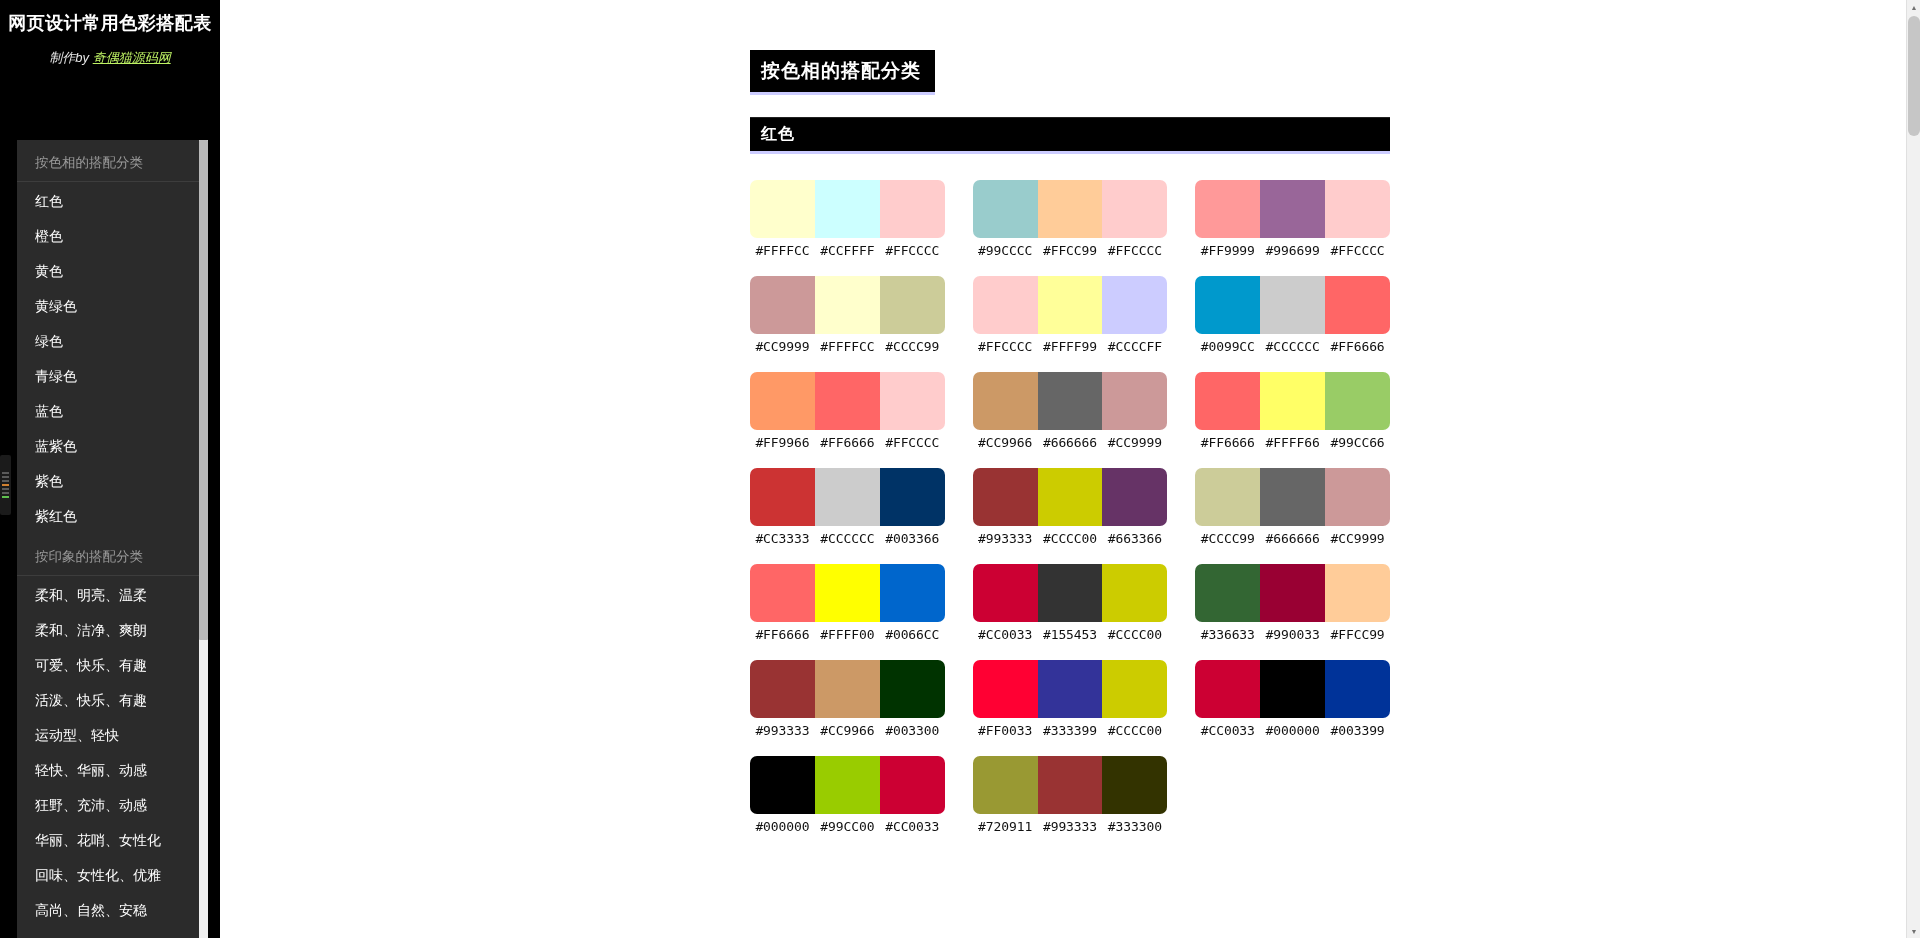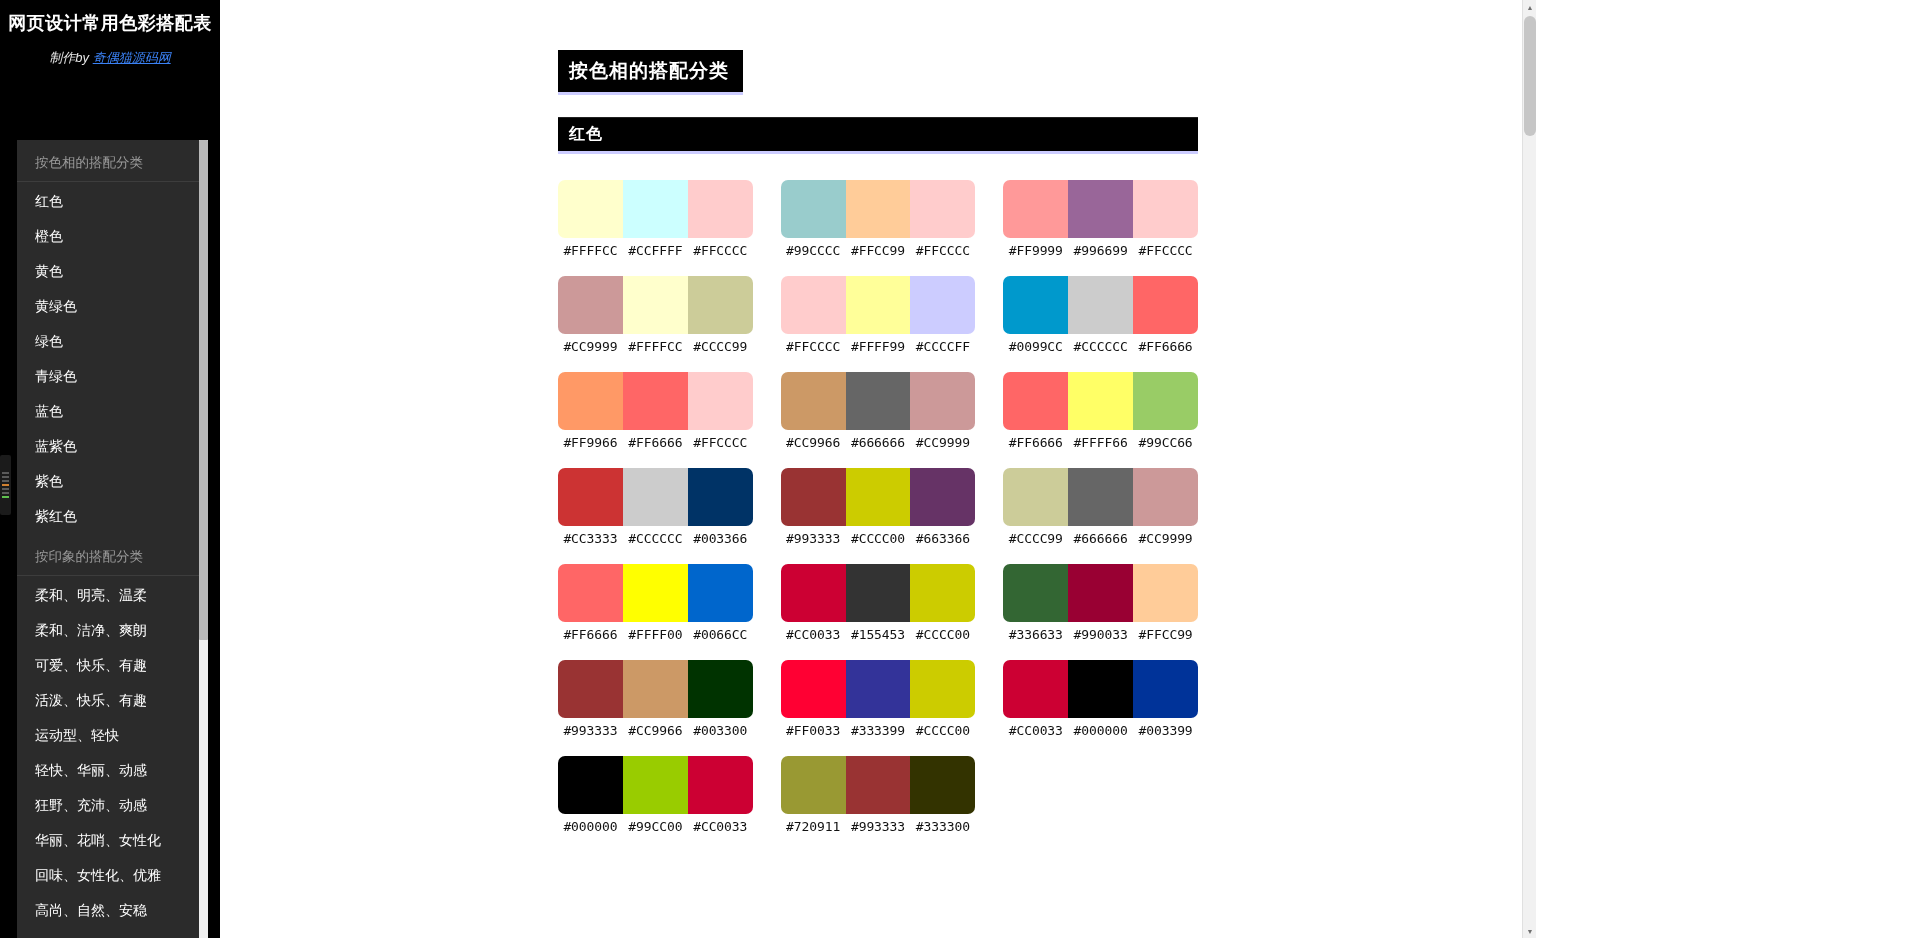--- a/index.html
+++ b/index.html
@@ -4,21 +4,21 @@
 <title>配色表</title>
 <style>
   * { box-sizing: border-box; }
   html, body {
     margin: 0; padding: 0;
     width: 1920px; height: 938px;
     overflow: hidden;
     background: #ffffff;
     font-family: "Liberation Sans", "DejaVu Sans", sans-serif;
   }
-  #root { position: relative; width: 1536px; height: 938px; display: flex; }
+  #root { position: relative; width: 1920px; height: 938px; display: flex; }
 
   
   #sidebar {
     position: relative;
     width: 220px;
     min-width: 220px;
     height: 938px;
     background: #000000;
     color: #ffffff;
     overflow: hidden;
@@ -46,21 +46,21 @@
   }
   .brand-line3 {
     font-size: 13px;
     font-style: italic;
     color: #e8e8e8;
     margin-top: 12px;
   }
   .brand-line3 .credit {
     font-style: italic;
     text-decoration: underline;
-    color: #3b82f6;
+    color: #bef264;
   }
 
   
   #nav-scroll {
     position: absolute;
     top: 140px;
     left: 17px;
     width: 186px;
     bottom: 0;
     background: #2b2b2b;

